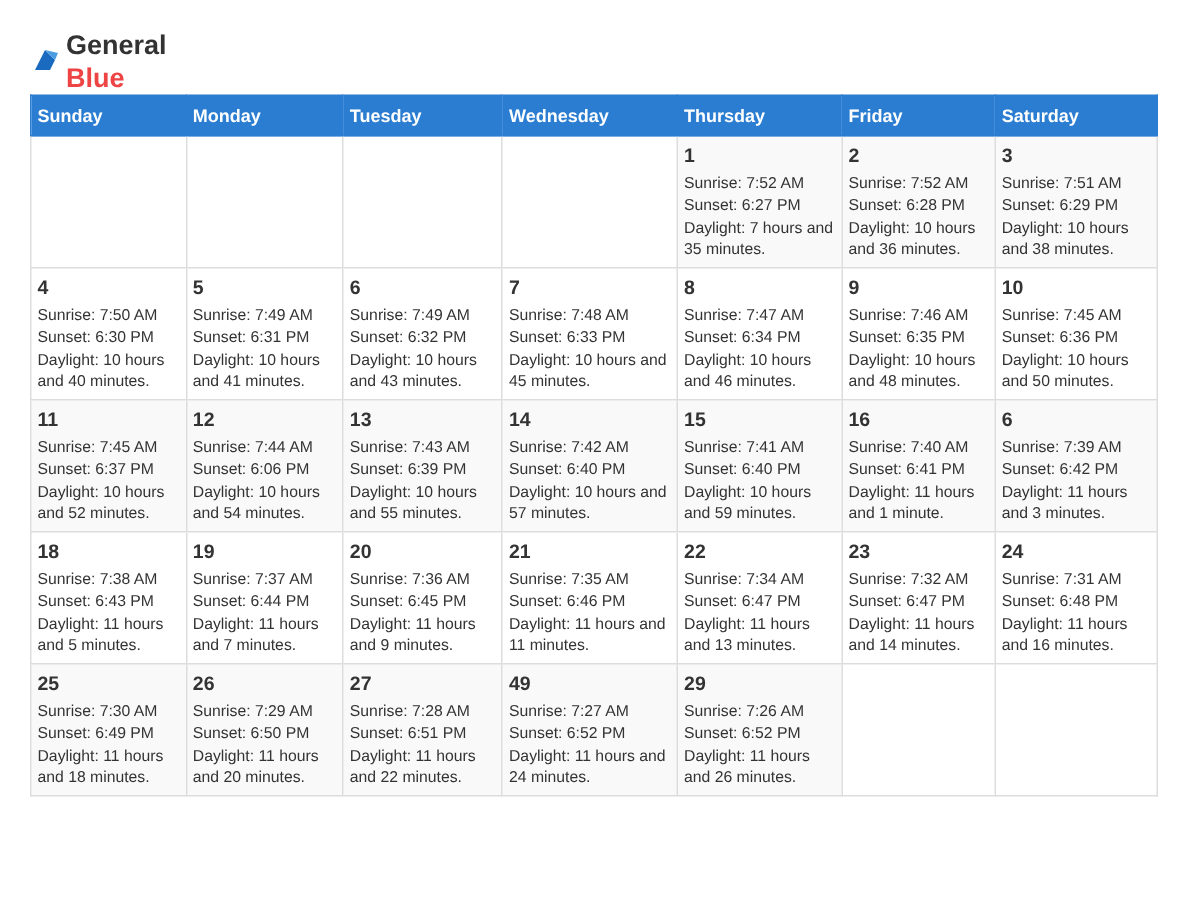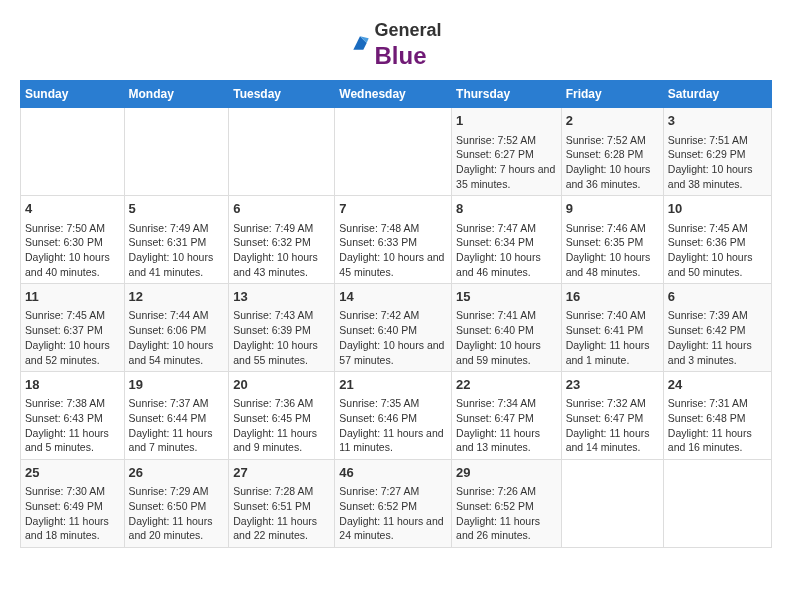--- a/index.html
+++ b/index.html
@@ -5,43 +5,42 @@
     * { box-sizing: border-box; margin: 0; padding: 0; }
     body {
       font-family: Arial, sans-serif;
       background: #fff;
       width: 792px;
       min-height: 612px;
       padding: 20px;
     }
     .header {
       display: flex;
-      justify-content: center;
+      justify-content: space-between;
       align-items: flex-start;
-      margin-bottom: 10px;
     }
     .logo {
       display: flex;
       align-items: center;
       gap: 4px;
     }
     .logo-text {
       display: flex;
       flex-direction: column;
       line-height: 1.2;
     }
     .logo-general {
       font-size: 18px;
       font-weight: bold;
       color: #333;
     }
     .logo-blue {
-      font-size: 24px;
+      font-size: 18px;
       font-weight: bold;
-      color: #701a75;
+      color: #ef4444;
     }
     .logo-icon {
       width: 20px;
       height: 20px;
       margin-top: -4px;
     }
     .title-block {
       text-align: right;
     }
     .month-title {
@@ -292,21 +291,21 @@
           <div>Sunset: 6:50 PM</div>
           <div>Daylight: 11 hours and 20 minutes.</div>
         </td>
         <td>
           <span class="day-number">27</span>
           <div>Sunrise: 7:28 AM</div>
           <div>Sunset: 6:51 PM</div>
           <div>Daylight: 11 hours and 22 minutes.</div>
         </td>
         <td>
-          <span class="day-number">46</span>
+          <span class="day-number">49</span>
           <div>Sunrise: 7:27 AM</div>
           <div>Sunset: 6:52 PM</div>
           <div>Daylight: 11 hours and 24 minutes.</div>
         </td>
         <td>
           <span class="day-number">29</span>
           <div>Sunrise: 7:26 AM</div>
           <div>Sunset: 6:52 PM</div>
           <div>Daylight: 11 hours and 26 minutes.</div>
         </td>

